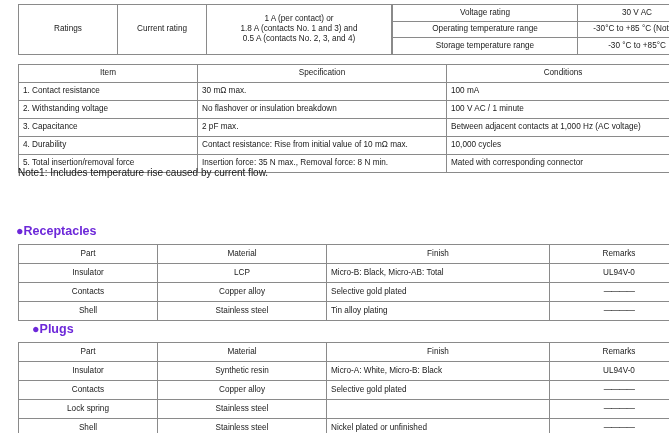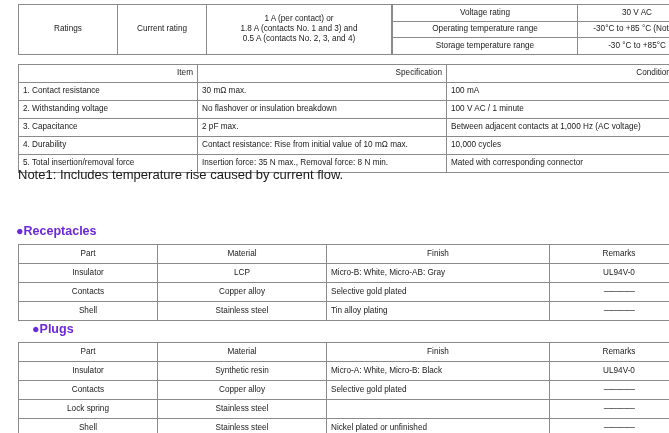--- a/index.html
+++ b/index.html
@@ -64,34 +64,34 @@
   .spec-wrap {
     position: absolute;
     left: 18px;
     top: 64px;
     width: 634px;
   }
   table.spec {
     width: 634px;
   }
   table.spec td.h {
-    text-align: right;
+    text-align: center;
     height: 13px;
   }
   table.spec td {
     height: 13px;
   }
 
   
   .notes {
     position: absolute;
     left: 18px;
     top: 166px;
     width: 640px;
-    font-size: 13px;
+    font-size: 10px;
     line-height: 1.38;
   }
   .notes .note-line { white-space: normal; }
   .notes .indent { padding-left: 32px; display: block; }
 
   
   .sec-head {
     position: absolute;
     font-size: 12.5px;
     font-weight: bold;
@@ -216,21 +216,21 @@
       <tbody>
           <tr>
         <td class="ctr" style="width:130px;">Part</td>
         <td class="ctr" style="width:160px;">Material</td>
         <td class="ctr" style="width:214px;">Finish</td>
         <td class="ctr" style="width:130px;">Remarks</td>
       </tr>
       <tr>
         <td class="ctr">Insulator</td>
         <td class="ctr">LCP</td>
-        <td class="lft">Micro-B: White, Micro-AB: Gray</td>
+        <td class="lft">Micro-B: Black, Micro-AB: Total</td>
         <td class="ctr">UL94V-0</td>
       </tr>
       <tr>
         <td class="ctr">Contacts</td>
         <td class="ctr">Copper alloy</td>
         <td class="lft">Selective gold plated</td>
         <td class="ctr dash">————</td>
       </tr>
       <tr>
         <td class="ctr">Shell</td>

